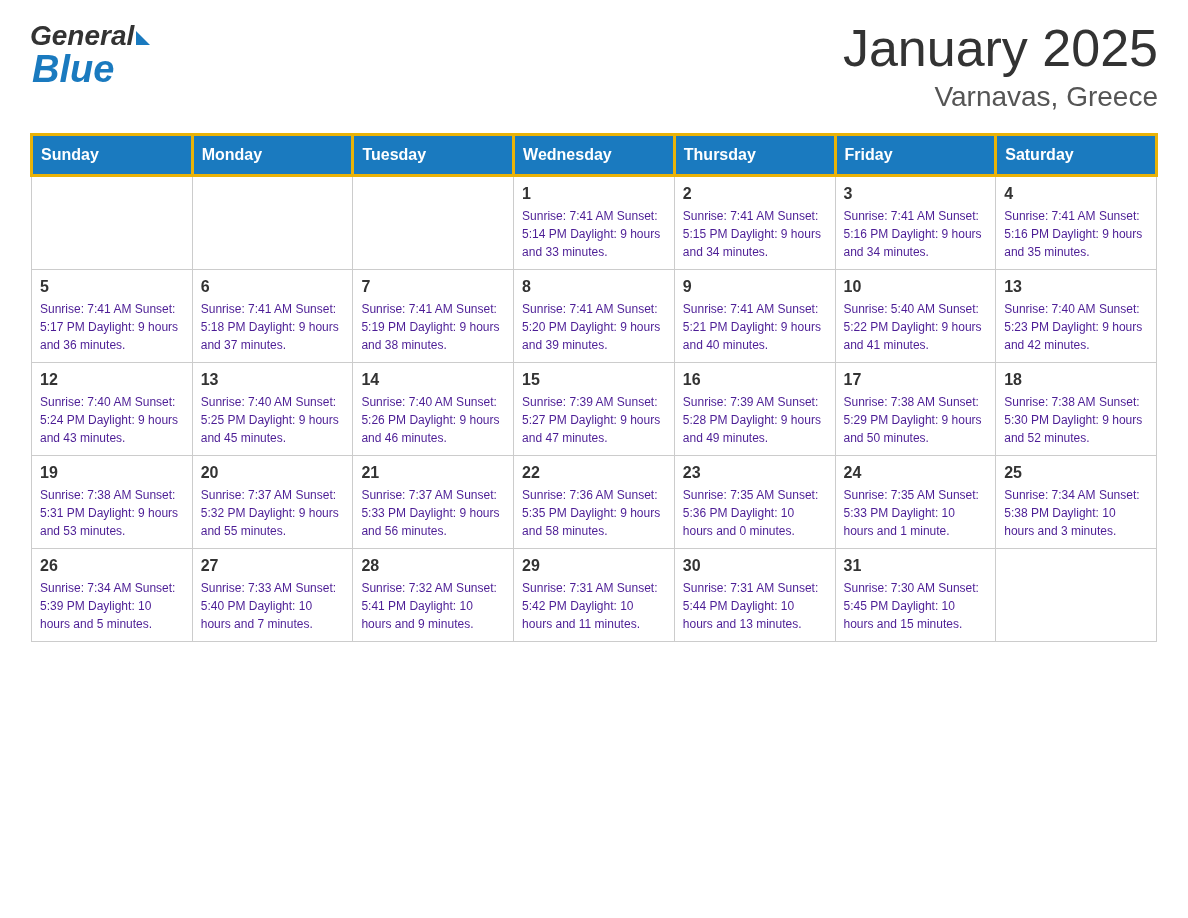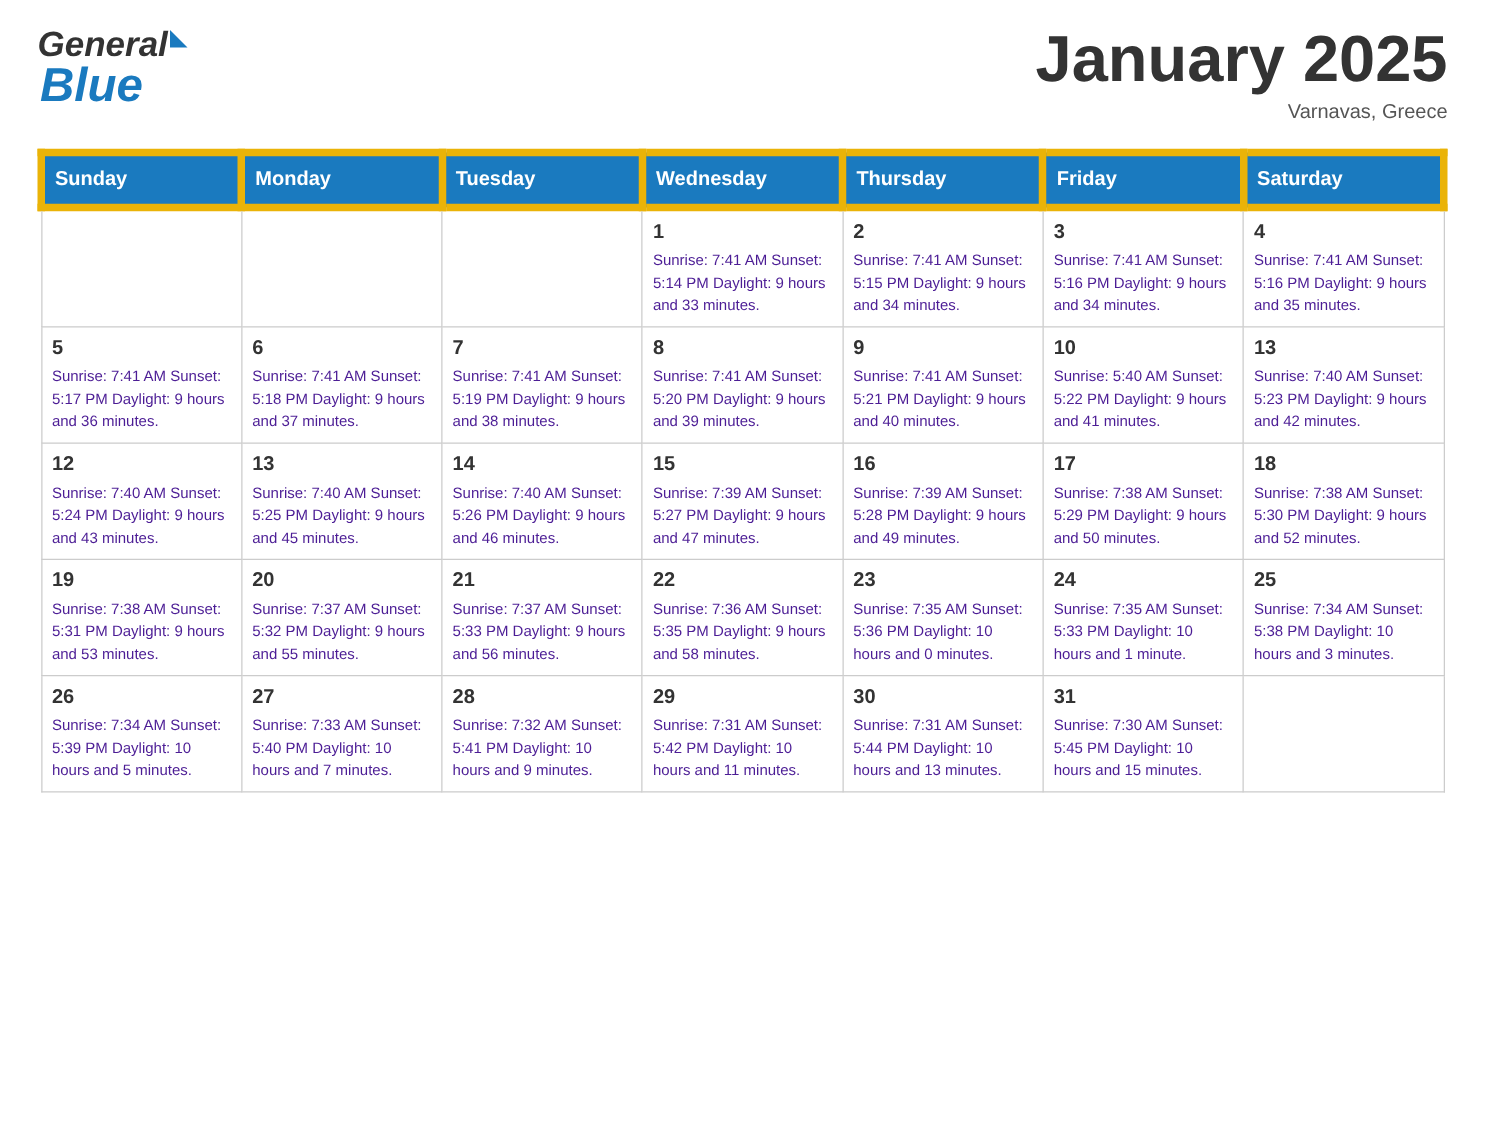--- a/index.html
+++ b/index.html
@@ -16,21 +16,21 @@
       align-items: flex-start;
       margin-bottom: 20px;
     }
     .logo {
       display: flex;
       flex-direction: column;
       align-items: flex-start;
     }
     .logo-top {
       display: flex;
-      align-items: flex-start;
+      align-items: center;
     }
     .logo-general {
       font-size: 28px;
       font-weight: bold;
       color: #333;
       font-style: italic;
     }
     .logo-arrow {
       width: 0;
       height: 0;
@@ -46,42 +46,42 @@
       color: #1a7abf;
       font-style: italic;
       margin-top: -4px;
       padding-left: 2px;
     }
     .title-block {
       text-align: right;
     }
     .title-block h1 {
       font-size: 52px;
-      font-weight: bold;
+      font-weight: normal;
       color: #333;
       line-height: 1.1;
     }
     .title-block h2 {
-      font-size: 16px;
+      font-size: 28px;
       font-weight: normal;
       color: #555;
       margin-top: 4px;
     }
     .calendar {
       width: 100%;
       border-collapse: collapse;
     }
     .calendar thead th {
       background-color: #1a7abf;
       color: #ffffff;
       font-size: 16px;
       font-weight: bold;
       padding: 10px 8px;
       text-align: left;
-      border: 6px solid #eab308;
+      border: 3px solid #eab308;
     }
     .calendar tbody td {
       vertical-align: top;
       border: 1px solid #cccccc;
       padding: 8px;
       width: 14.28%;
       min-height: 120px;
     }
     .day-number {
       font-size: 16px;

